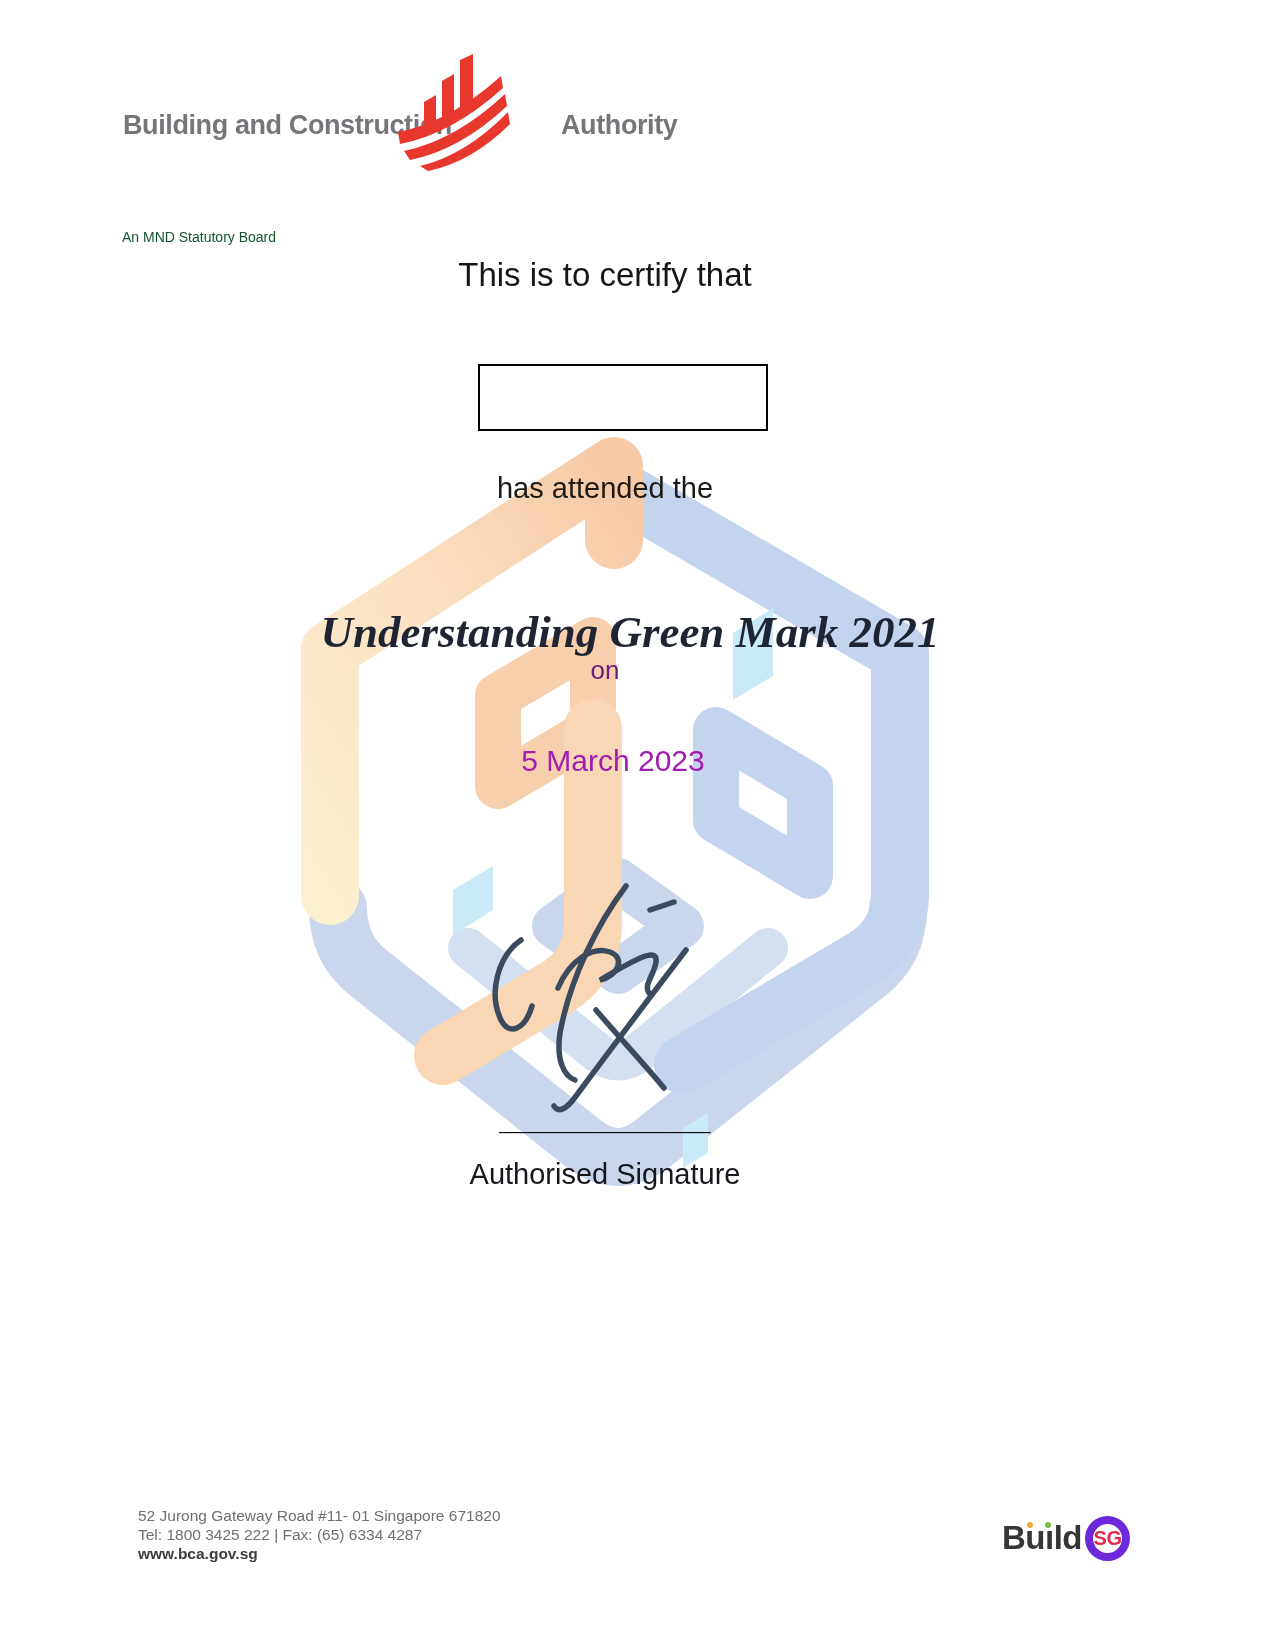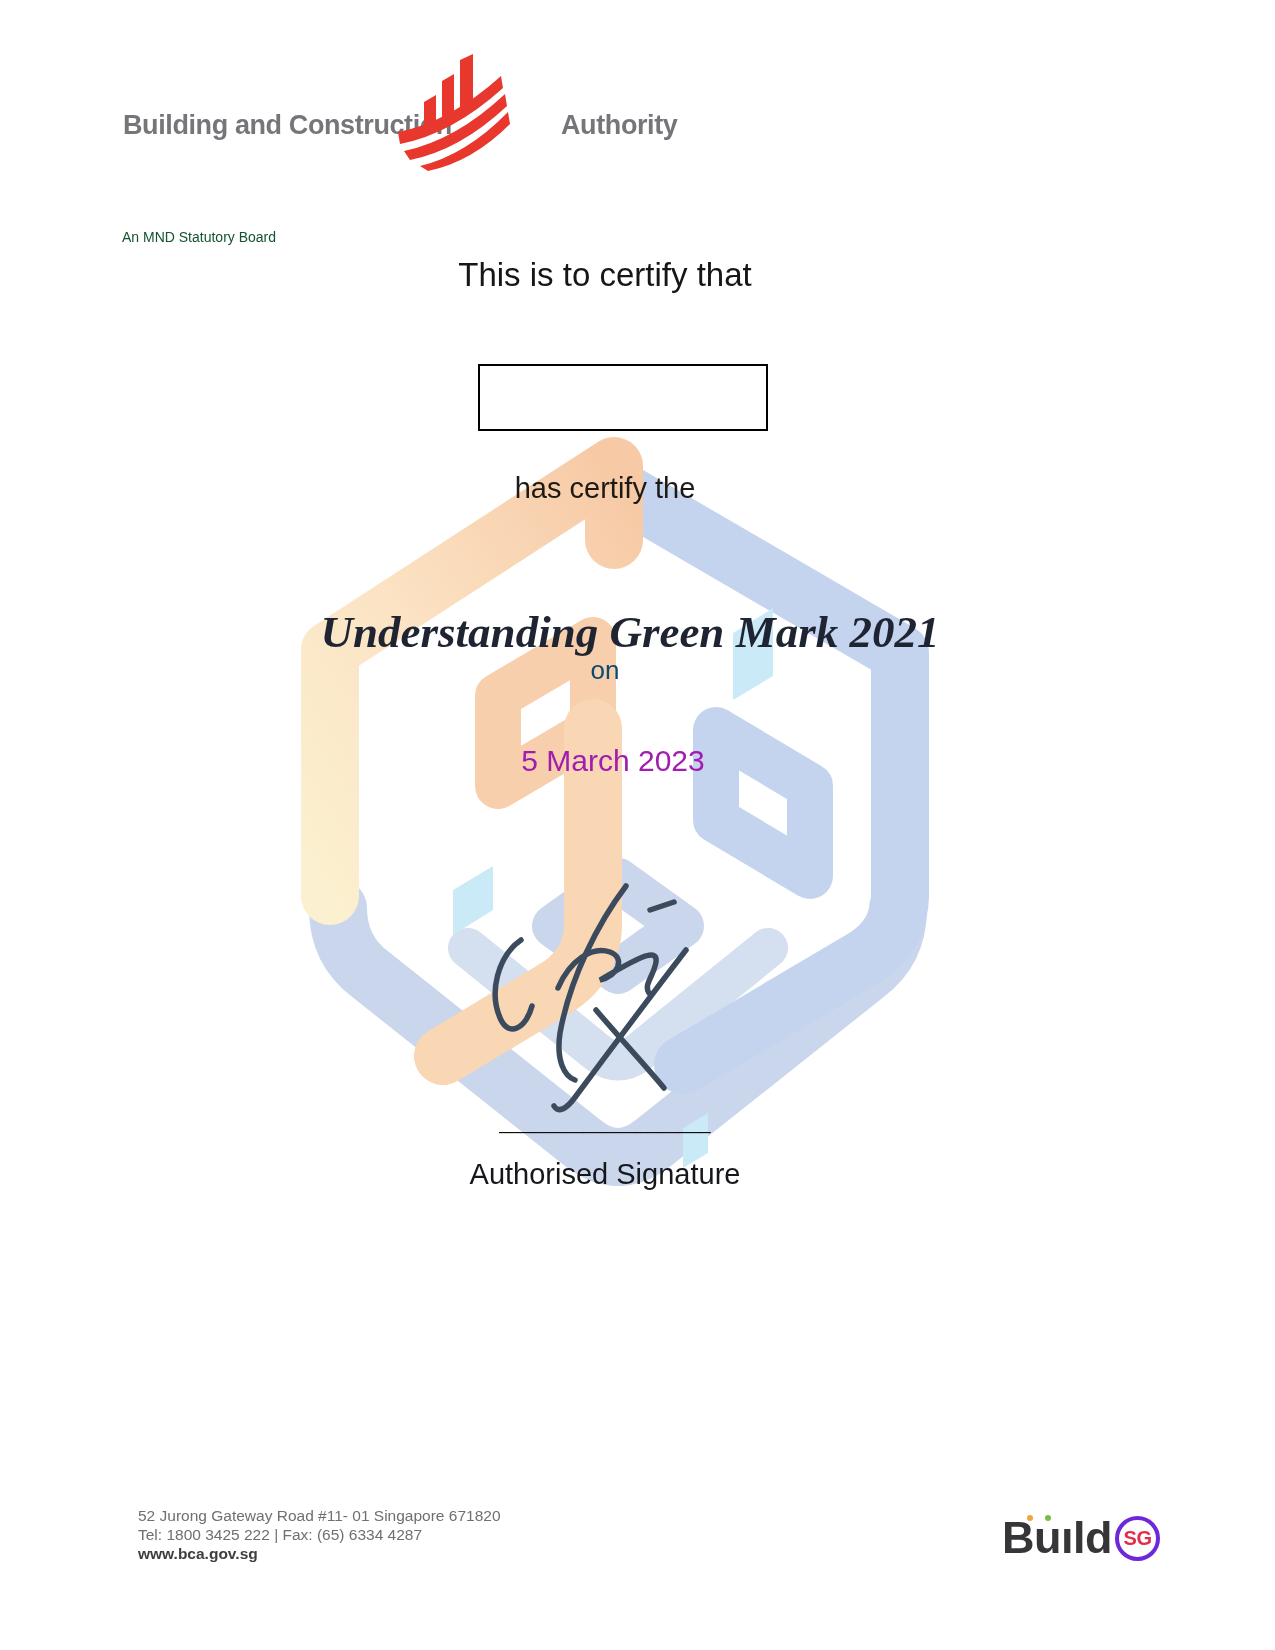--- a/index.html
+++ b/index.html
@@ -35,21 +35,21 @@
   .name-box{
     position:absolute;left:478px;top:364px;width:286px;height:63px;
     border:2px solid #000;background:transparent;
   }
   .attended-line{position:absolute;top:472px;width:100%;font-size:29px;color:#1d1a15;}
   .course-title{
     position:absolute;top:608px;width:100%;
     font-family:"Liberation Serif",serif;font-style:italic;font-weight:700;
     font-size:45px;color:#1e2431;line-height:48px;margin-left:25px;
   }
-  .on-label{position:absolute;top:655px;width:100%;font-size:26px;color:#0c4a6e;}
+  .on-label{position:absolute;top:655px;width:100%;font-size:26px;color:#701a75;}
   .date-line{position:absolute;top:744px;width:100%;font-size:30px;color:#a21caf;margin-left:8px;}
   .sig-line{
     position:absolute;top:1112px;width:100%;
     font-size:19px;color:#0d0d0d;letter-spacing:0px;white-space:nowrap;
   }
   .sig-caption{position:absolute;top:1158px;width:100%;font-size:29px;color:#15171c;}
   
   .watermark{position:absolute;left:288px;top:428px;width:650px;height:764px;z-index:0;}
   .signature{position:absolute;left:468px;top:858px;width:244px;height:258px;z-index:1;}
   .column, .name-box{z-index:2;}
@@ -59,30 +59,30 @@
     position:absolute;left:138px;top:1506px;z-index:2;
     font-size:15.5px;line-height:19px;color:#6e6f72;
   }
   .footer .website{font-weight:700;color:#3d3e41;}
   .buildsg{
     position:absolute;left:1002px;top:1514px;height:48px;z-index:2;
     display:flex;align-items:center;
   }
   .build-word{
     position:relative;
-    font-size:45px;font-weight:700;color:#363638;letter-spacing:-0.5px;
+    font-size:33px;font-weight:700;color:#363638;letter-spacing:-0.5px;
     font-family:"Liberation Sans",sans-serif;
   }
   .dot{position:absolute;width:6px;height:6px;border-radius:50%;}
   .dot-orange{background:#f0a63c;left:25px;top:3px;}
   .dot-green{background:#78c043;left:43px;top:3px;}
   .sg-badge{
     box-sizing:border-box;
     width:45px;height:45px;margin-left:3px;
-    border:4px solid #6d28d9;border-radius:50%;
+    border:8px solid #6d28d9;border-radius:50%;
     display:flex;align-items:center;justify-content:center;
     color:#e42b49;font-weight:800;font-size:20px;letter-spacing:-0.5px;text-align:right;
   }
 </style>
 </head>
 <body>
 
 <div class="page">
 
   <svg class="watermark" viewBox="0 0 650 764" fill="none" xmlns="http://www.w3.org/2000/svg">
@@ -118,21 +118,21 @@
     <path d="M 62 6 L 75 0 L 75 50 L 62 56 Z"></path>
     <path d="M 0 78 Q 52 68 103 22 L 105 34 Q 54 80 2 90 Z"></path>
     <path d="M 6 97 Q 58 86 107 40 L 109 52 Q 62 96 12 106 Z"></path>
     <path d="M 22 112 Q 68 101 110 58 L 112 70 Q 74 108 30 117 Z"></path>
   </svg>
   <div class="bca-authority">Authority</div>
   <div class="bca-tagline">An MND Statutory Board</div>
 
   <div class="column">
     <div class="certify-line">This is to certify that</div>
-    <div class="attended-line">has certify the</div>
+    <div class="attended-line">has attended the</div>
     <div class="course-title">Understanding Green Mark 2021</div>
     <div class="on-label">on</div>
     <div class="date-line">5 March 2023</div>
     <div class="sig-line">____________________</div>
     <div class="sig-caption">Authorised Signature</div>
   </div>
 
   <div class="name-box"></div>
 
   <svg class="signature" viewBox="0 0 244 258" fill="none" xmlns="http://www.w3.org/2000/svg" stroke="#3c4a5e" stroke-width="5.5" stroke-linecap="round">

